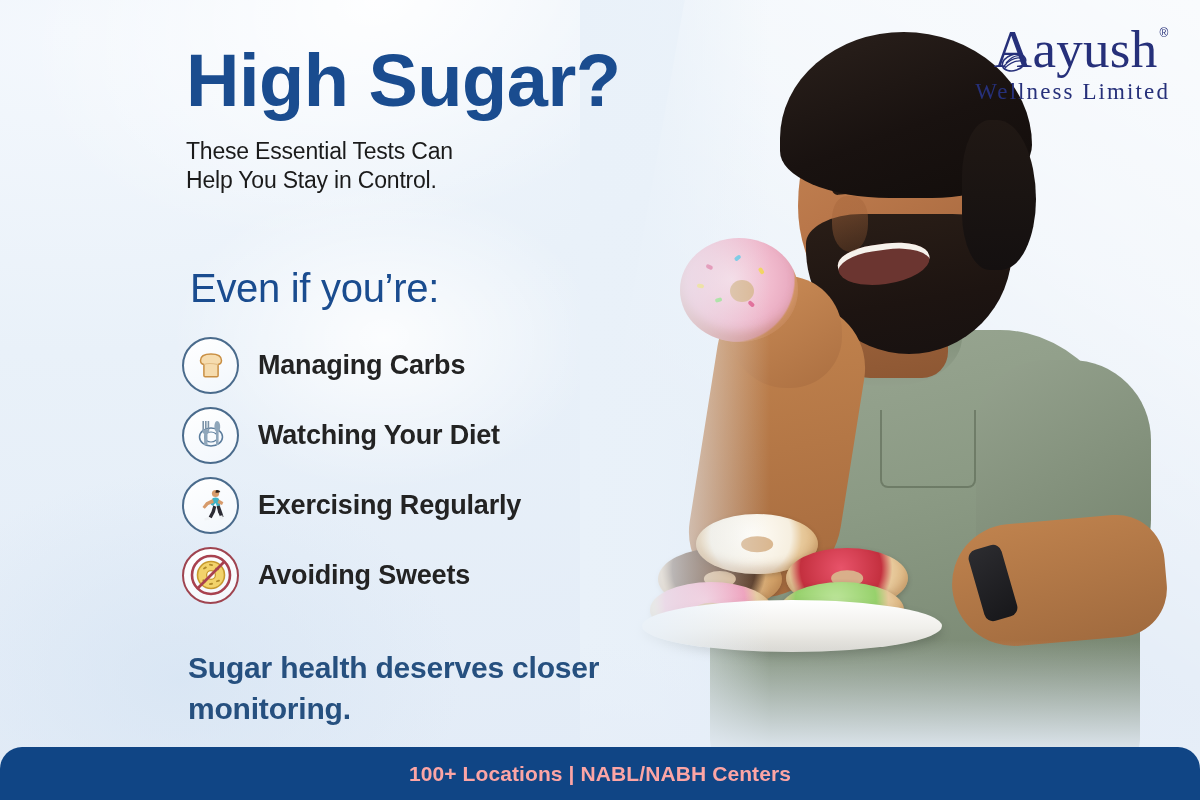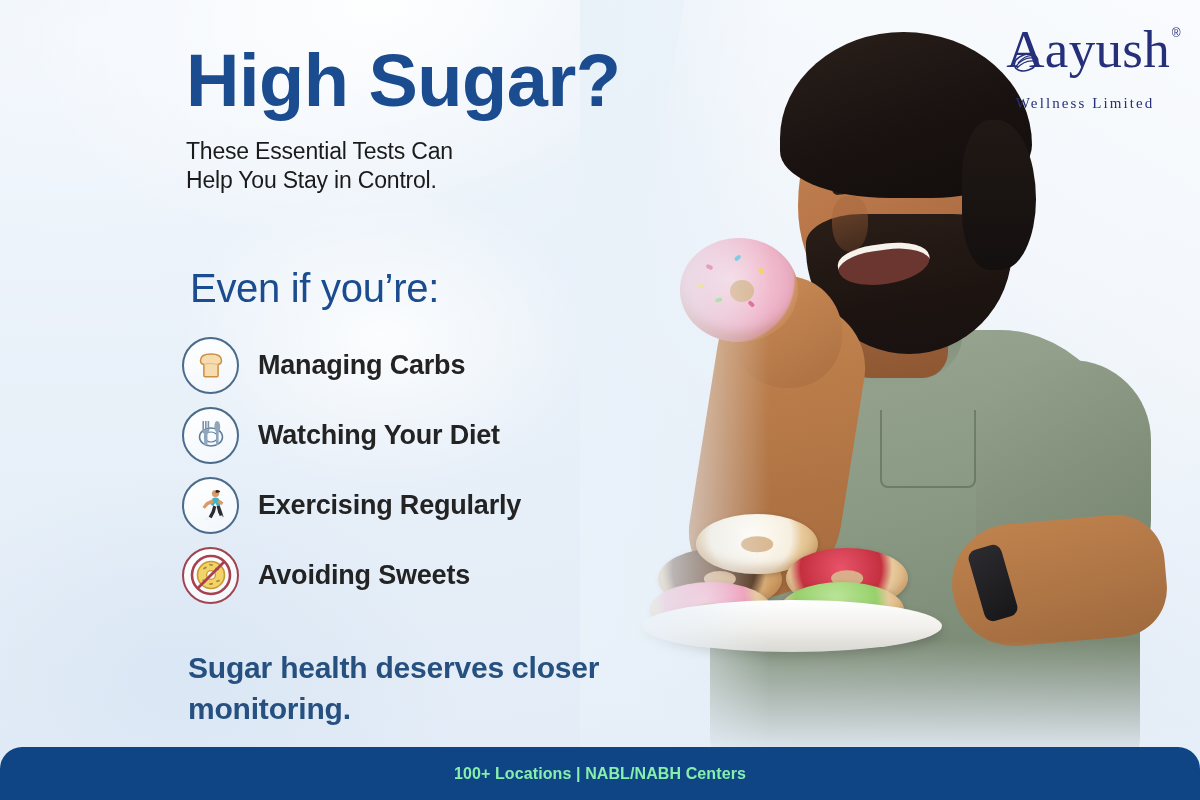--- a/index.html
+++ b/index.html
@@ -70,23 +70,23 @@
     width:26px; height:21px;
     pointer-events:none;
   }
   .logo-reg {
     position:absolute; right:-11px; top:4px;
     font-size:12px;
     font-family:"Liberation Sans", sans-serif;
   }
   .logo-sub {
     font-family:"Liberation Serif", serif;
-    font-size:15px;
+    font-size:23px;
     letter-spacing:2.1px;
-    margin-top:19px;
+    margin-top:3px;
     white-space:nowrap;
   }
 
   
   .photo {
     position:absolute; right:0; top:0;
     width:620px; height:760px;
     z-index:10;
     pointer-events:none;
     overflow:hidden;
@@ -297,21 +297,21 @@
   
   .footer {
     position:absolute; left:0; right:0; bottom:0;
     height:53px;
     background:#104585;
     border-radius:22px 22px 0 0;
     display:flex; align-items:center; justify-content:center;
     z-index:50;
   }
   .footer-txt {
-    color:#86efac; font-size:16px; font-weight:bold; letter-spacing:.1px;
+    color:#fca5a5; font-size:21px; font-weight:bold; letter-spacing:.1px;
   }
 </style>
 </head>
 <body>
 
 <div id="poster">
 
   <div class="bg-sweep-top"></div>
   <div class="bg-swirl"></div>
   <div class="bg-diag"></div>

